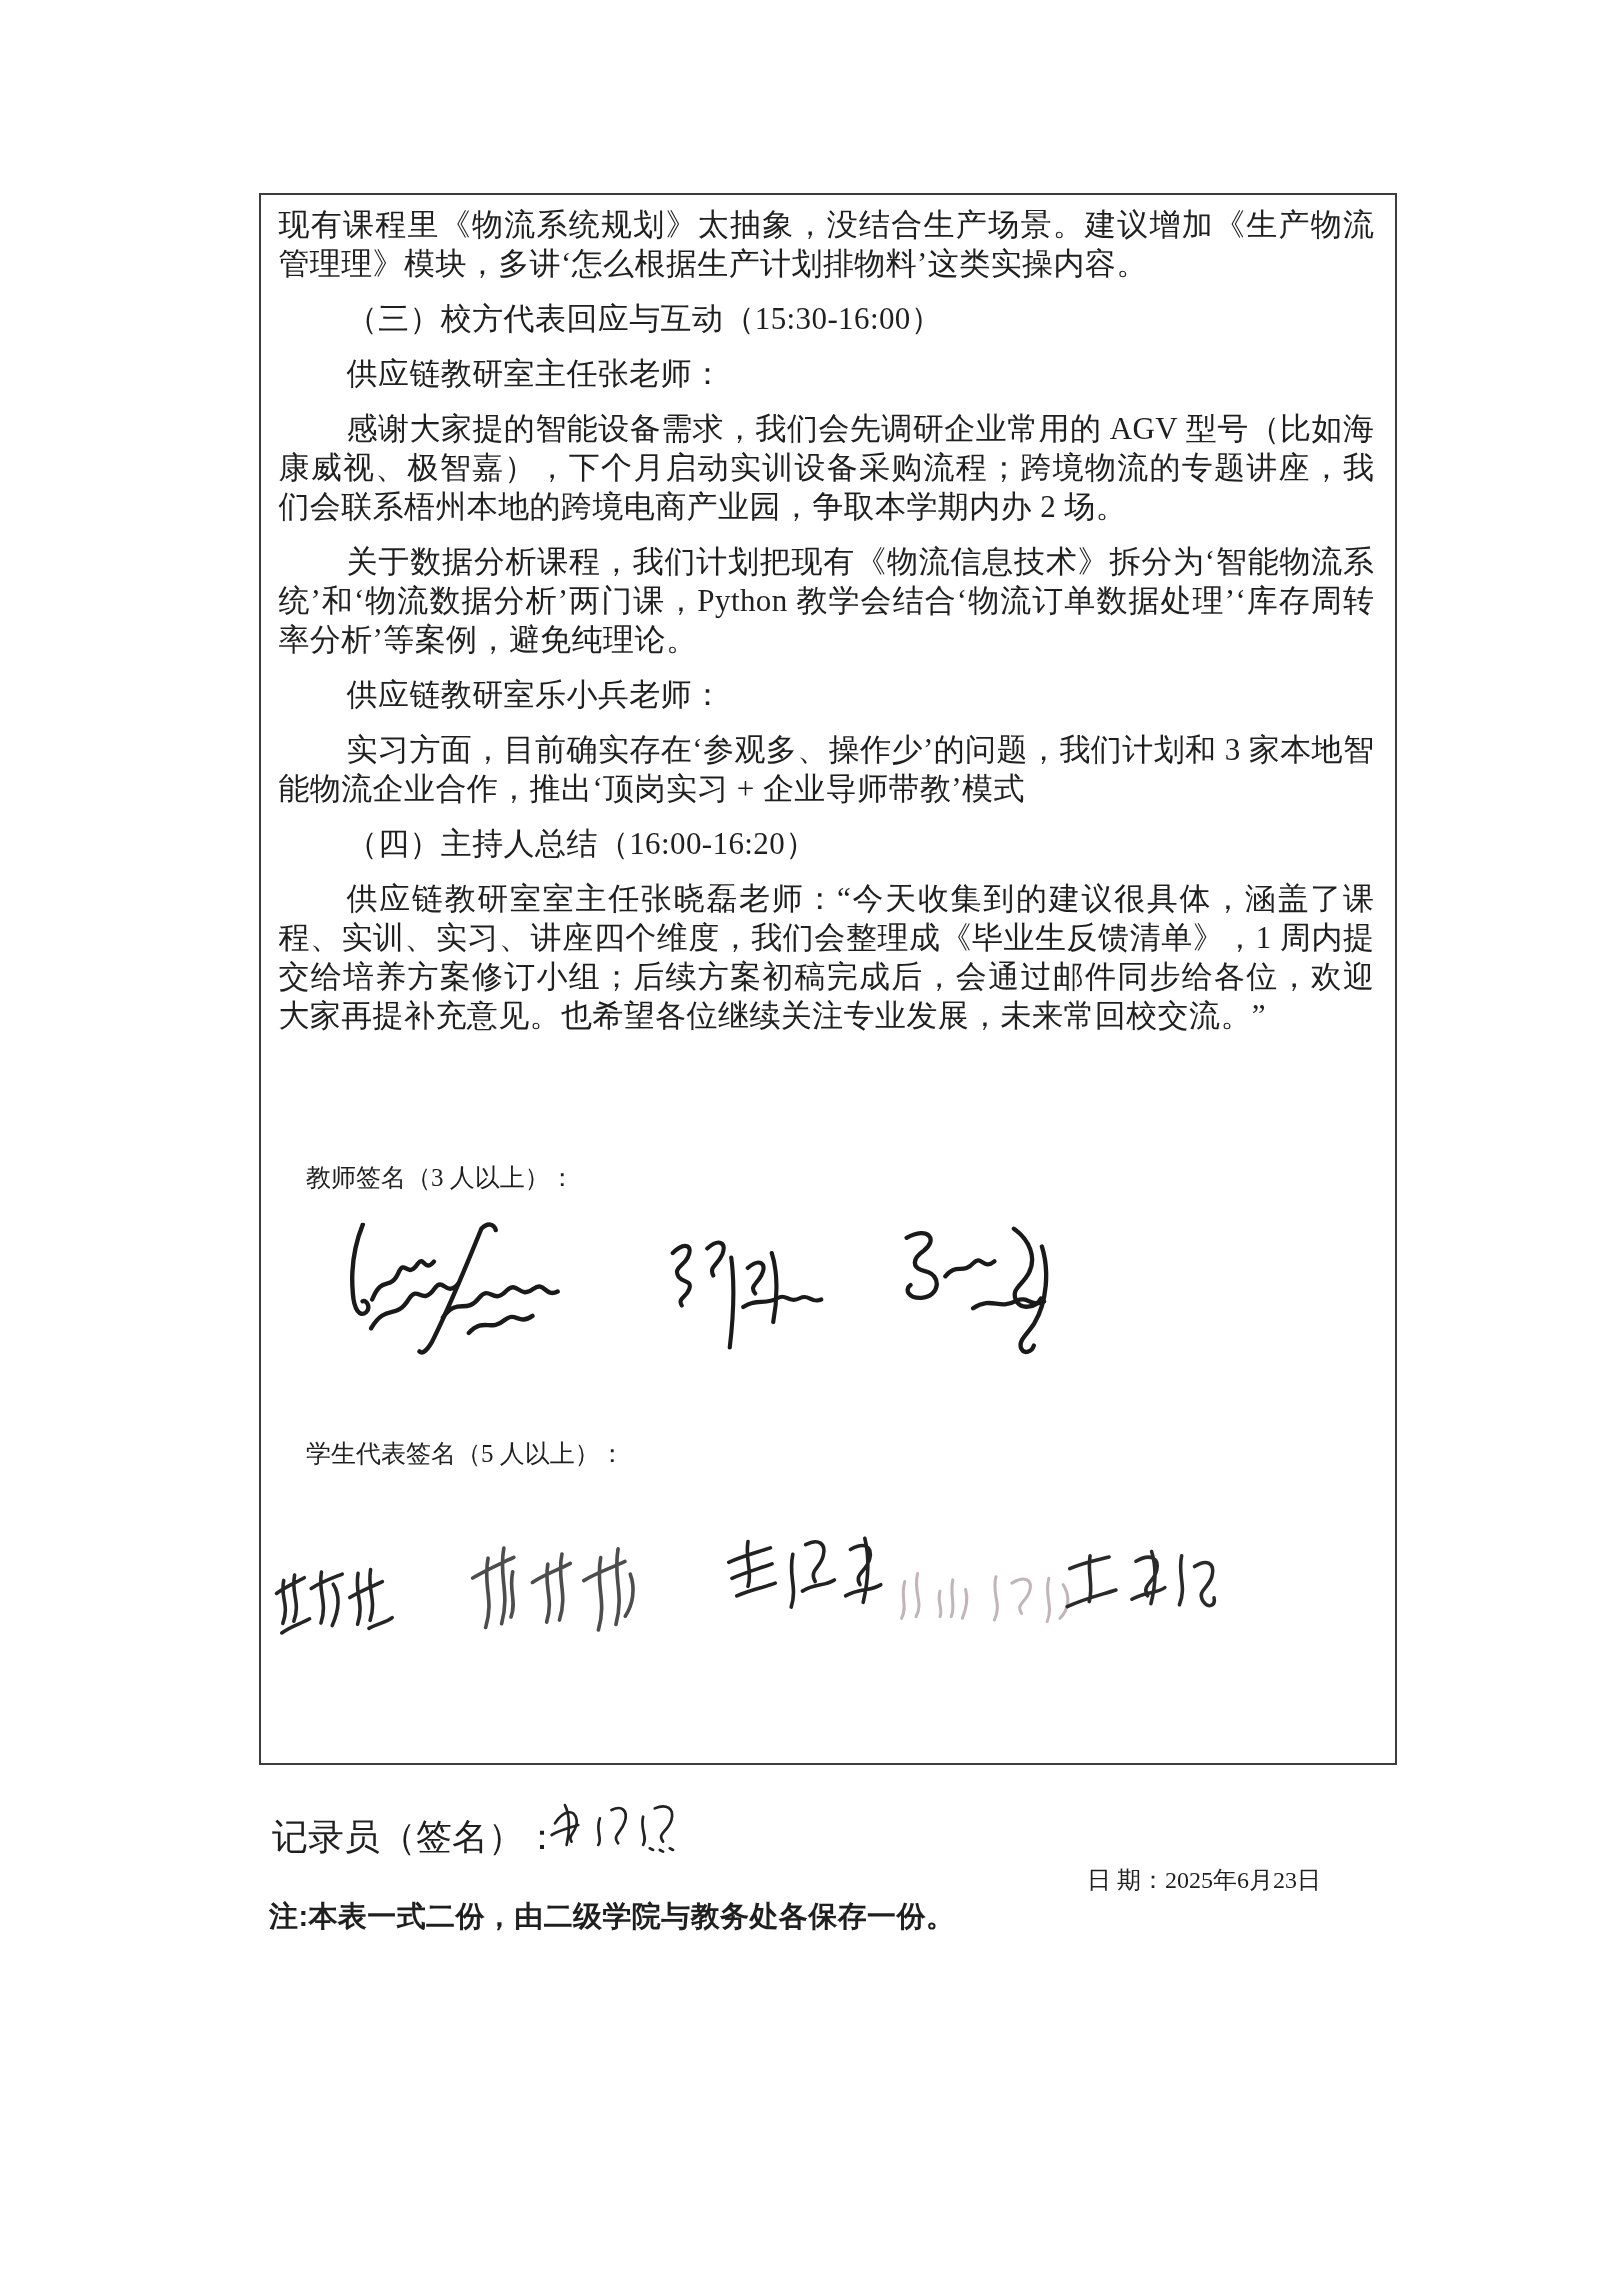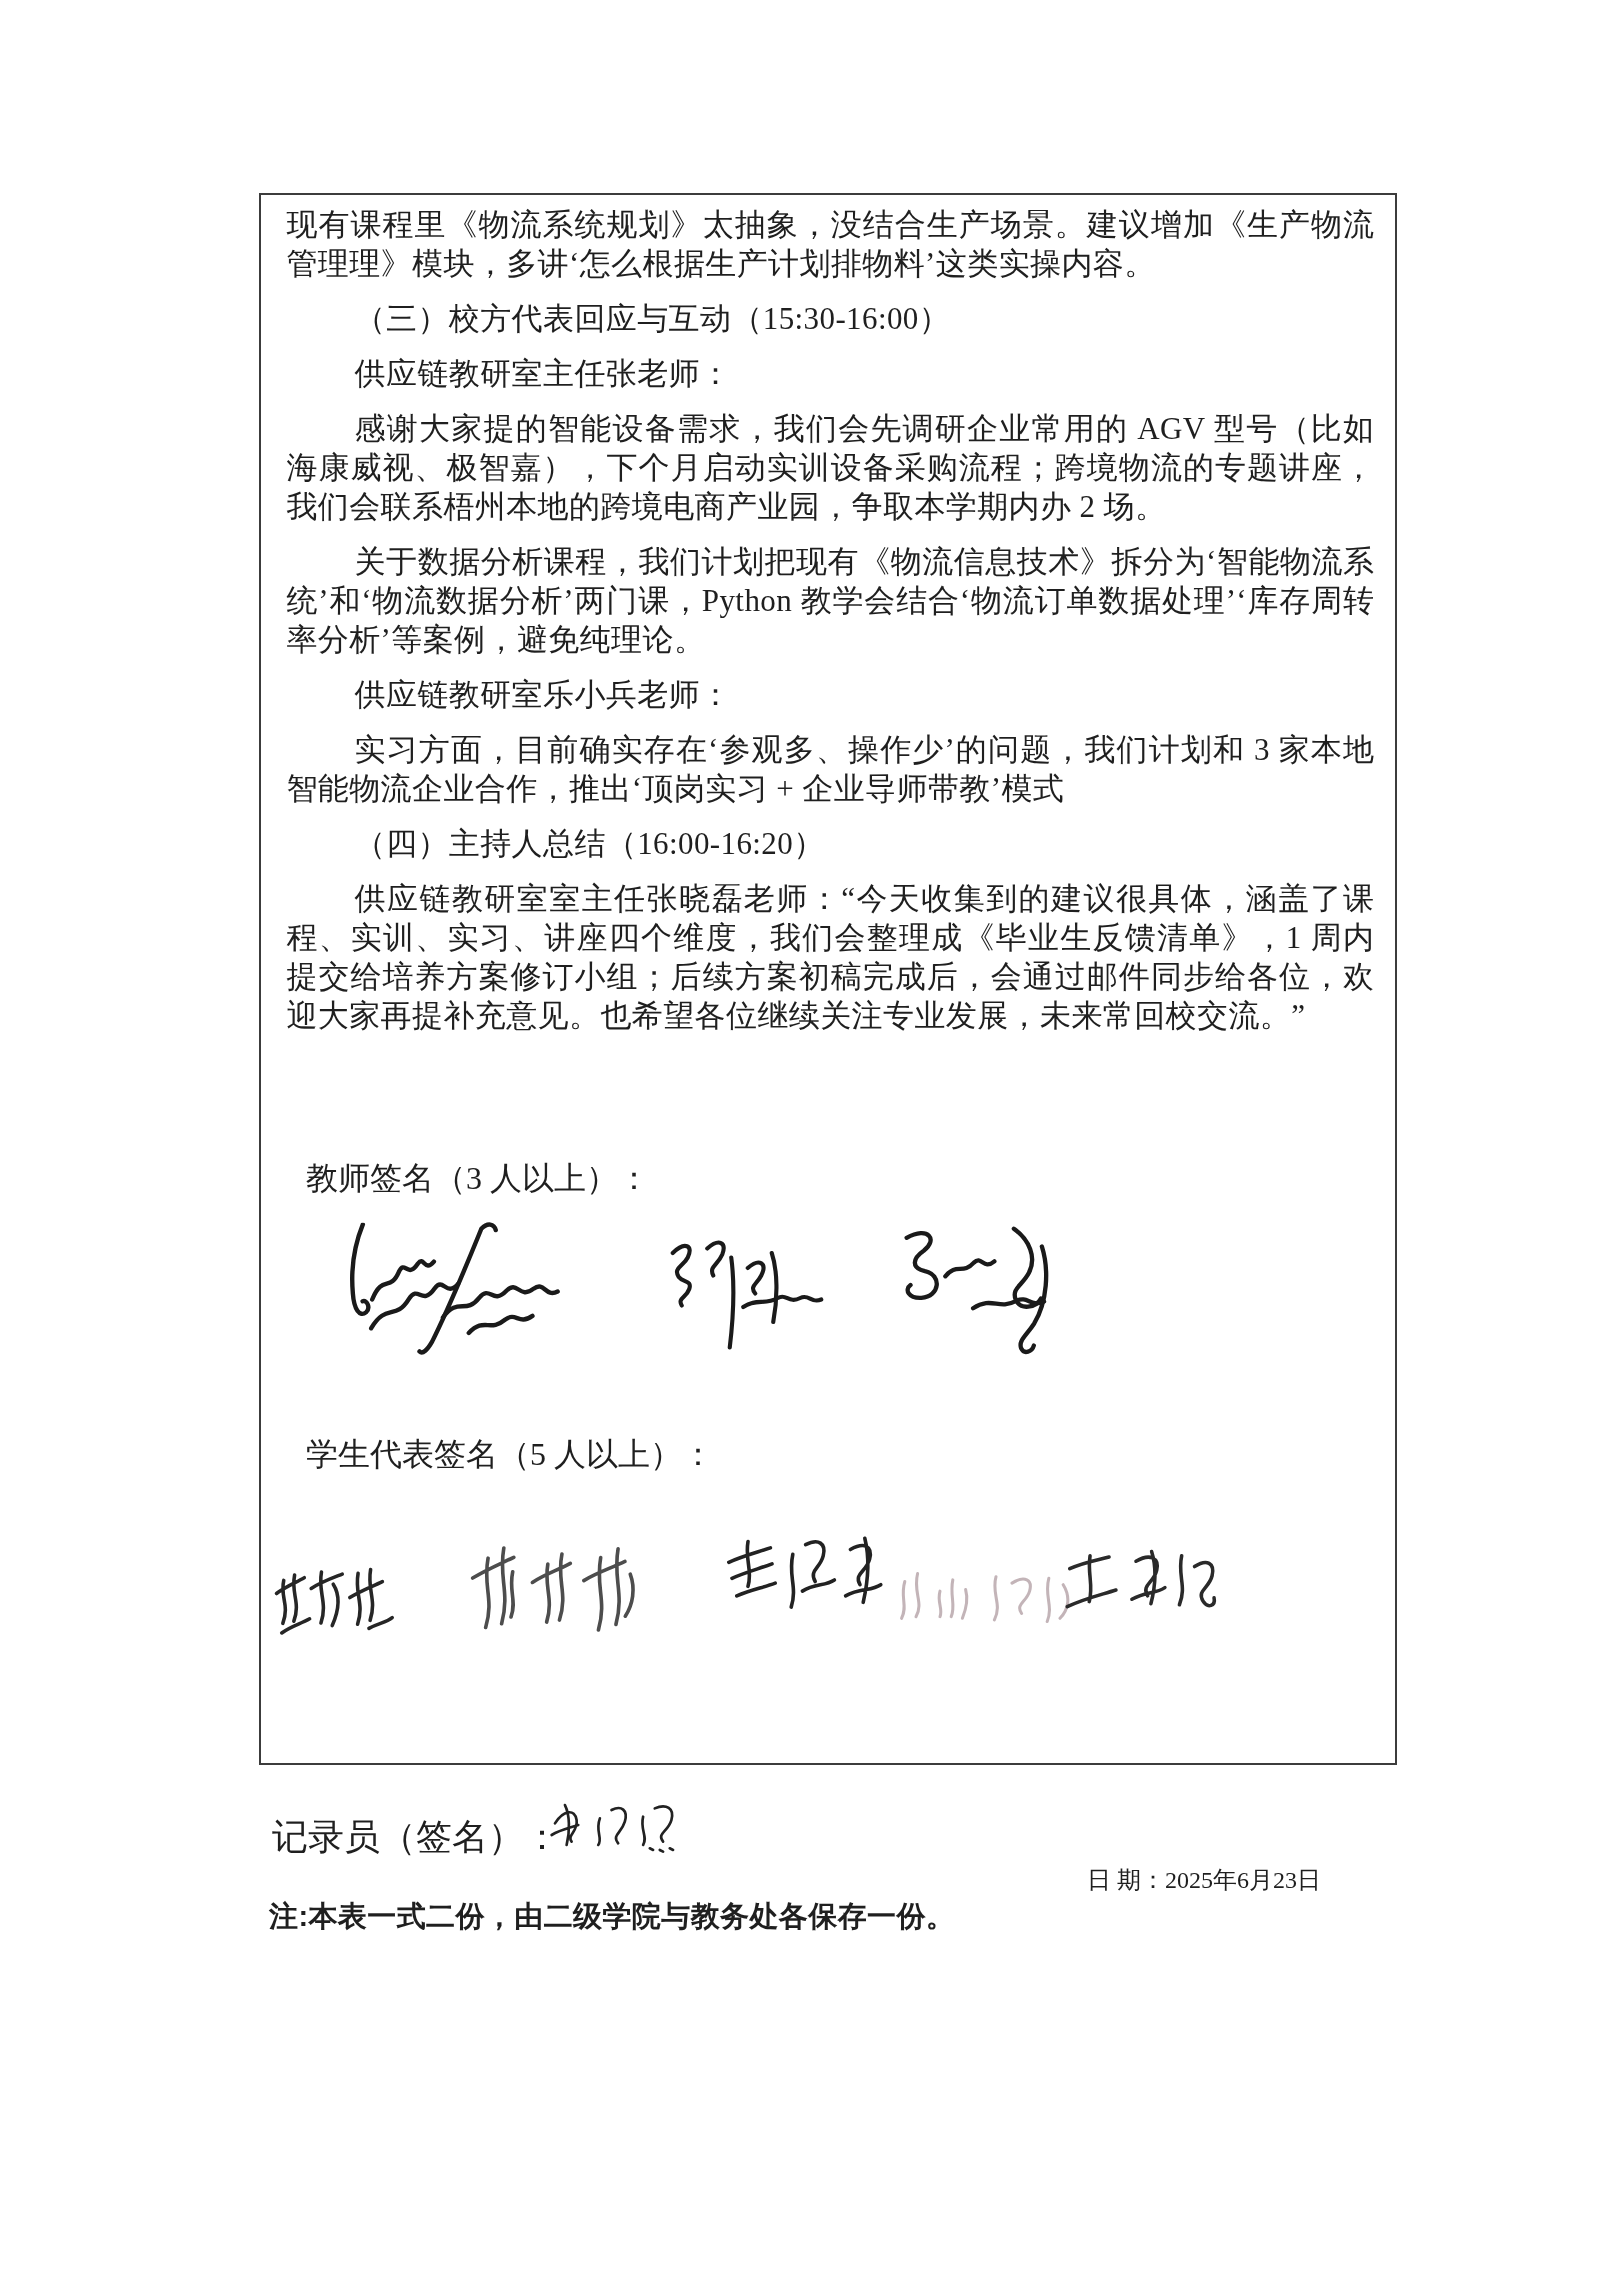--- a/index.html
+++ b/index.html
@@ -9,34 +9,33 @@
     background:#ffffff;
     font-family:"Liberation Serif","DejaVu Serif",serif;
     color:#1f1f1f;
     overflow:hidden;
   }
   .box{
     position:absolute;left:259px;top:193px;
     width:1138px;height:1572px;
     border:2.4px solid #3c3c3c;
     box-sizing:border-box;
-    padding-left:8px;
   }
   .textflow{padding:9.5px 20.6px 0 17.4px;}
   .textflow p{
     margin:0 0 16px 0;
     font-size:31px;
     line-height:39px;
     text-align:justify;
     letter-spacing:0.4px;
   }
   .textflow p.indent{text-indent:2.2em;}
   .sig-label{
     position:absolute;
-    font-size:32px;
+    font-size:25px;
     line-height:36px;
     white-space:nowrap;
   }
   .sig{position:absolute;}
   .sig svg{display:block;width:100%;height:100%;}
   .sig path{fill:none;stroke-linecap:round;stroke-linejoin:round;}
   .footer-label{
     position:absolute;left:272px;top:1813px;
     font-size:36px;white-space:nowrap;
   }

